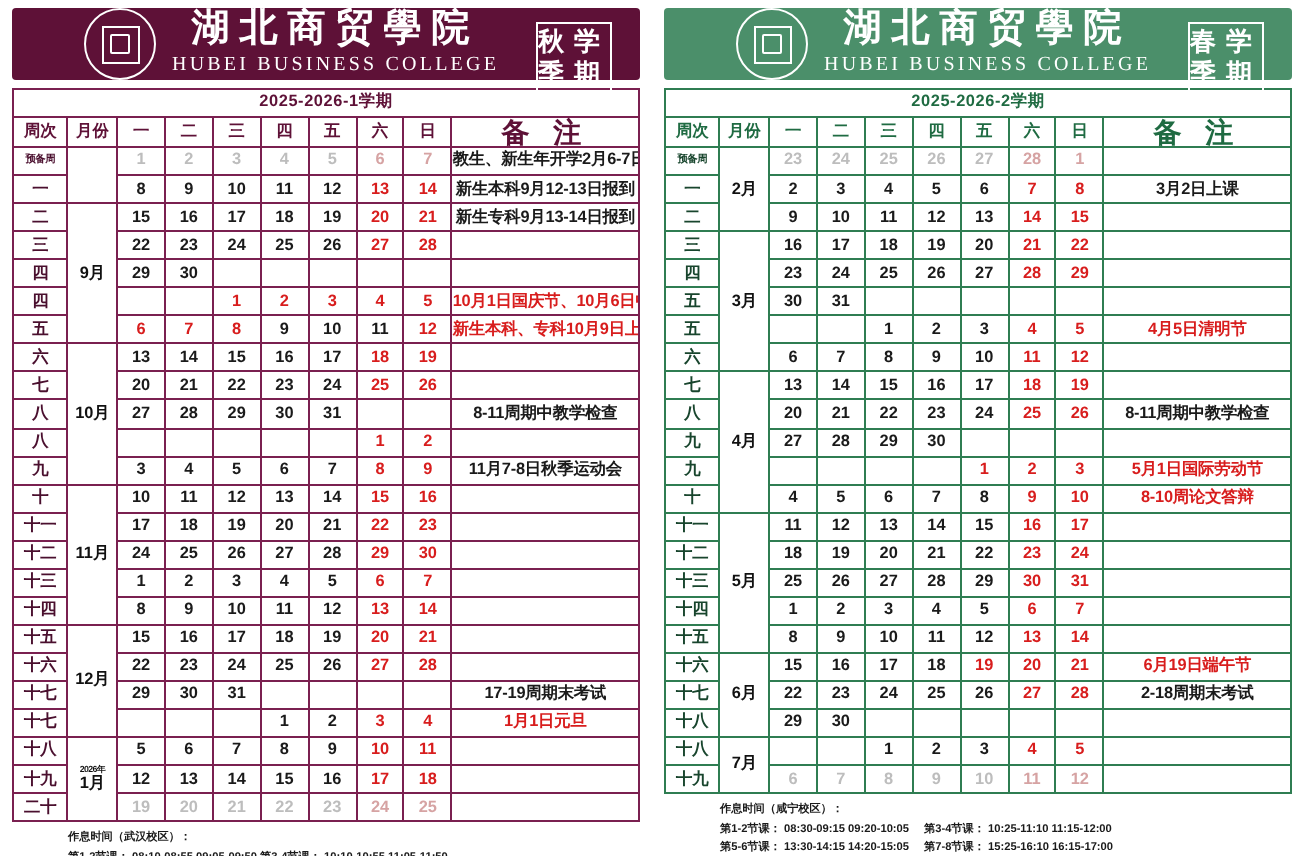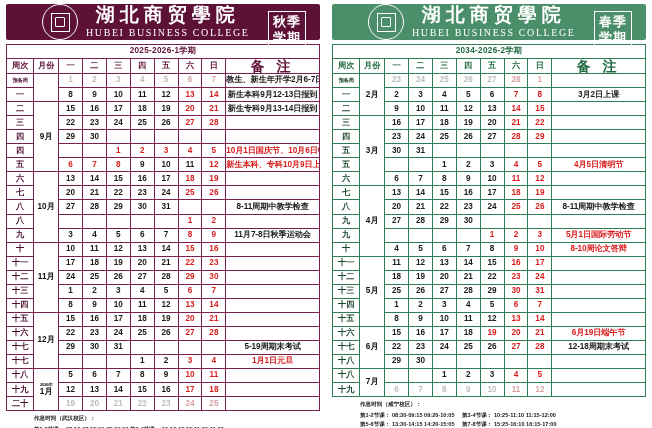--- a/index.html
+++ b/index.html
@@ -14,21 +14,21 @@
   
   .banner{height:52px;border-radius:2px;display:flex;align-items:center;position:relative;padding:0 8px;box-sizing:border-box;}
   .banner.autumn{background:#5e1137;}
   .banner.spring{background:#4b8f6a;}
   .crest{width:34px;height:34px;border-radius:50%;border:1.6px solid #fff;display:flex;align-items:center;justify-content:center;flex:0 0 auto;margin-left:28px;}
   .crest .inner{width:17px;height:17px;border:1.4px solid #fff;display:flex;align-items:center;justify-content:center;}
   .crest .inner i{display:block;width:8px;height:8px;border:1.2px solid #fff;border-radius:1px;}
   .names{margin-left:8px;display:flex;flex-direction:column;align-items:center;justify-content:center;}
   .cn-name{color:#fff;font-family:"DejaVu Serif","Liberation Serif",serif;font-weight:bold;font-size:19px;letter-spacing:5px;line-height:1.08;white-space:nowrap;}
   .en-name{color:#fff;font-family:"Liberation Serif","DejaVu Serif",serif;font-size:10px;letter-spacing:1.6px;line-height:1.5;white-space:nowrap;}
-  .seal{position:absolute;right:14px;top:7px;width:38px;height:38px;border:1.3px solid #fff;display:flex;flex-direction:column;align-items:center;justify-content:center;box-sizing:border-box;}
+  .seal{position:absolute;right:14px;top:7px;width:38px;height:38px;border:1.3px solid #fff;display:flex;align-items:center;justify-content:center;box-sizing:border-box;}
   .seal span{color:#fff;font-family:"DejaVu Serif","Liberation Serif",serif;font-weight:bold;font-size:13px;line-height:1.22;letter-spacing:1px;}
 
   
   .tblwrap{margin-top:4px;flex:1 1 auto;}
   table.cal-table{border-collapse:collapse;width:100%;table-layout:fixed;}
   table.cal-table td,table.cal-table th{
     border:1px solid #7a2050;text-align:center;vertical-align:middle;
     font-size:8.2px;font-weight:bold;padding:0;height:13.05px;line-height:1;
     font-family:"Liberation Sans","DejaVu Sans",sans-serif;
   }
@@ -335,21 +335,21 @@
             </tr>
             <tr>
               <td class="wk">十七</td>
               <td class="day">29</td>
               <td class="day">30</td>
               <td class="day">31</td>
               <td class="day"></td>
               <td class="day"></td>
               <td class="day"></td>
               <td class="day"></td>
-              <td class="rmk">5-19周期末考试</td>
+              <td class="rmk">17-19周期末考试</td>
             </tr>
             <tr>
               <td class="wk">十七</td>
               <td class="day"></td>
               <td class="day"></td>
               <td class="day"></td>
               <td class="day">1</td>
               <td class="day">2</td>
               <td class="day red">3</td>
               <td class="day red">4</td>
@@ -430,21 +430,21 @@
             <col class="c-d">
             <col class="c-d">
             <col class="c-d">
             <col class="c-d">
             <col class="c-d">
             <col class="c-d">
           <col class="c-rm">
         </colgroup>
         <tbody id="spring-body">
             <tr class="title-row">
-              <td colspan="10">2034-2026-2学期</td>
+              <td colspan="10">2025-2026-2学期</td>
             </tr>
             <tr class="hdr">
               <td>周次</td>
               <td>月份</td>
               <td>一</td>
               <td>二</td>
               <td>三</td>
               <td>四</td>
               <td>五</td>
               <td>六</td>
@@ -667,21 +667,21 @@
             </tr>
             <tr>
               <td class="wk">十七</td>
               <td class="day">22</td>
               <td class="day">23</td>
               <td class="day">24</td>
               <td class="day">25</td>
               <td class="day">26</td>
               <td class="day red">27</td>
               <td class="day red">28</td>
-              <td class="rmk">12-18周期末考试</td>
+              <td class="rmk">2-18周期末考试</td>
             </tr>
             <tr>
               <td class="wk">十八</td>
               <td class="day">29</td>
               <td class="day">30</td>
               <td class="day"></td>
               <td class="day"></td>
               <td class="day"></td>
               <td class="day"></td>
               <td class="day"></td>

